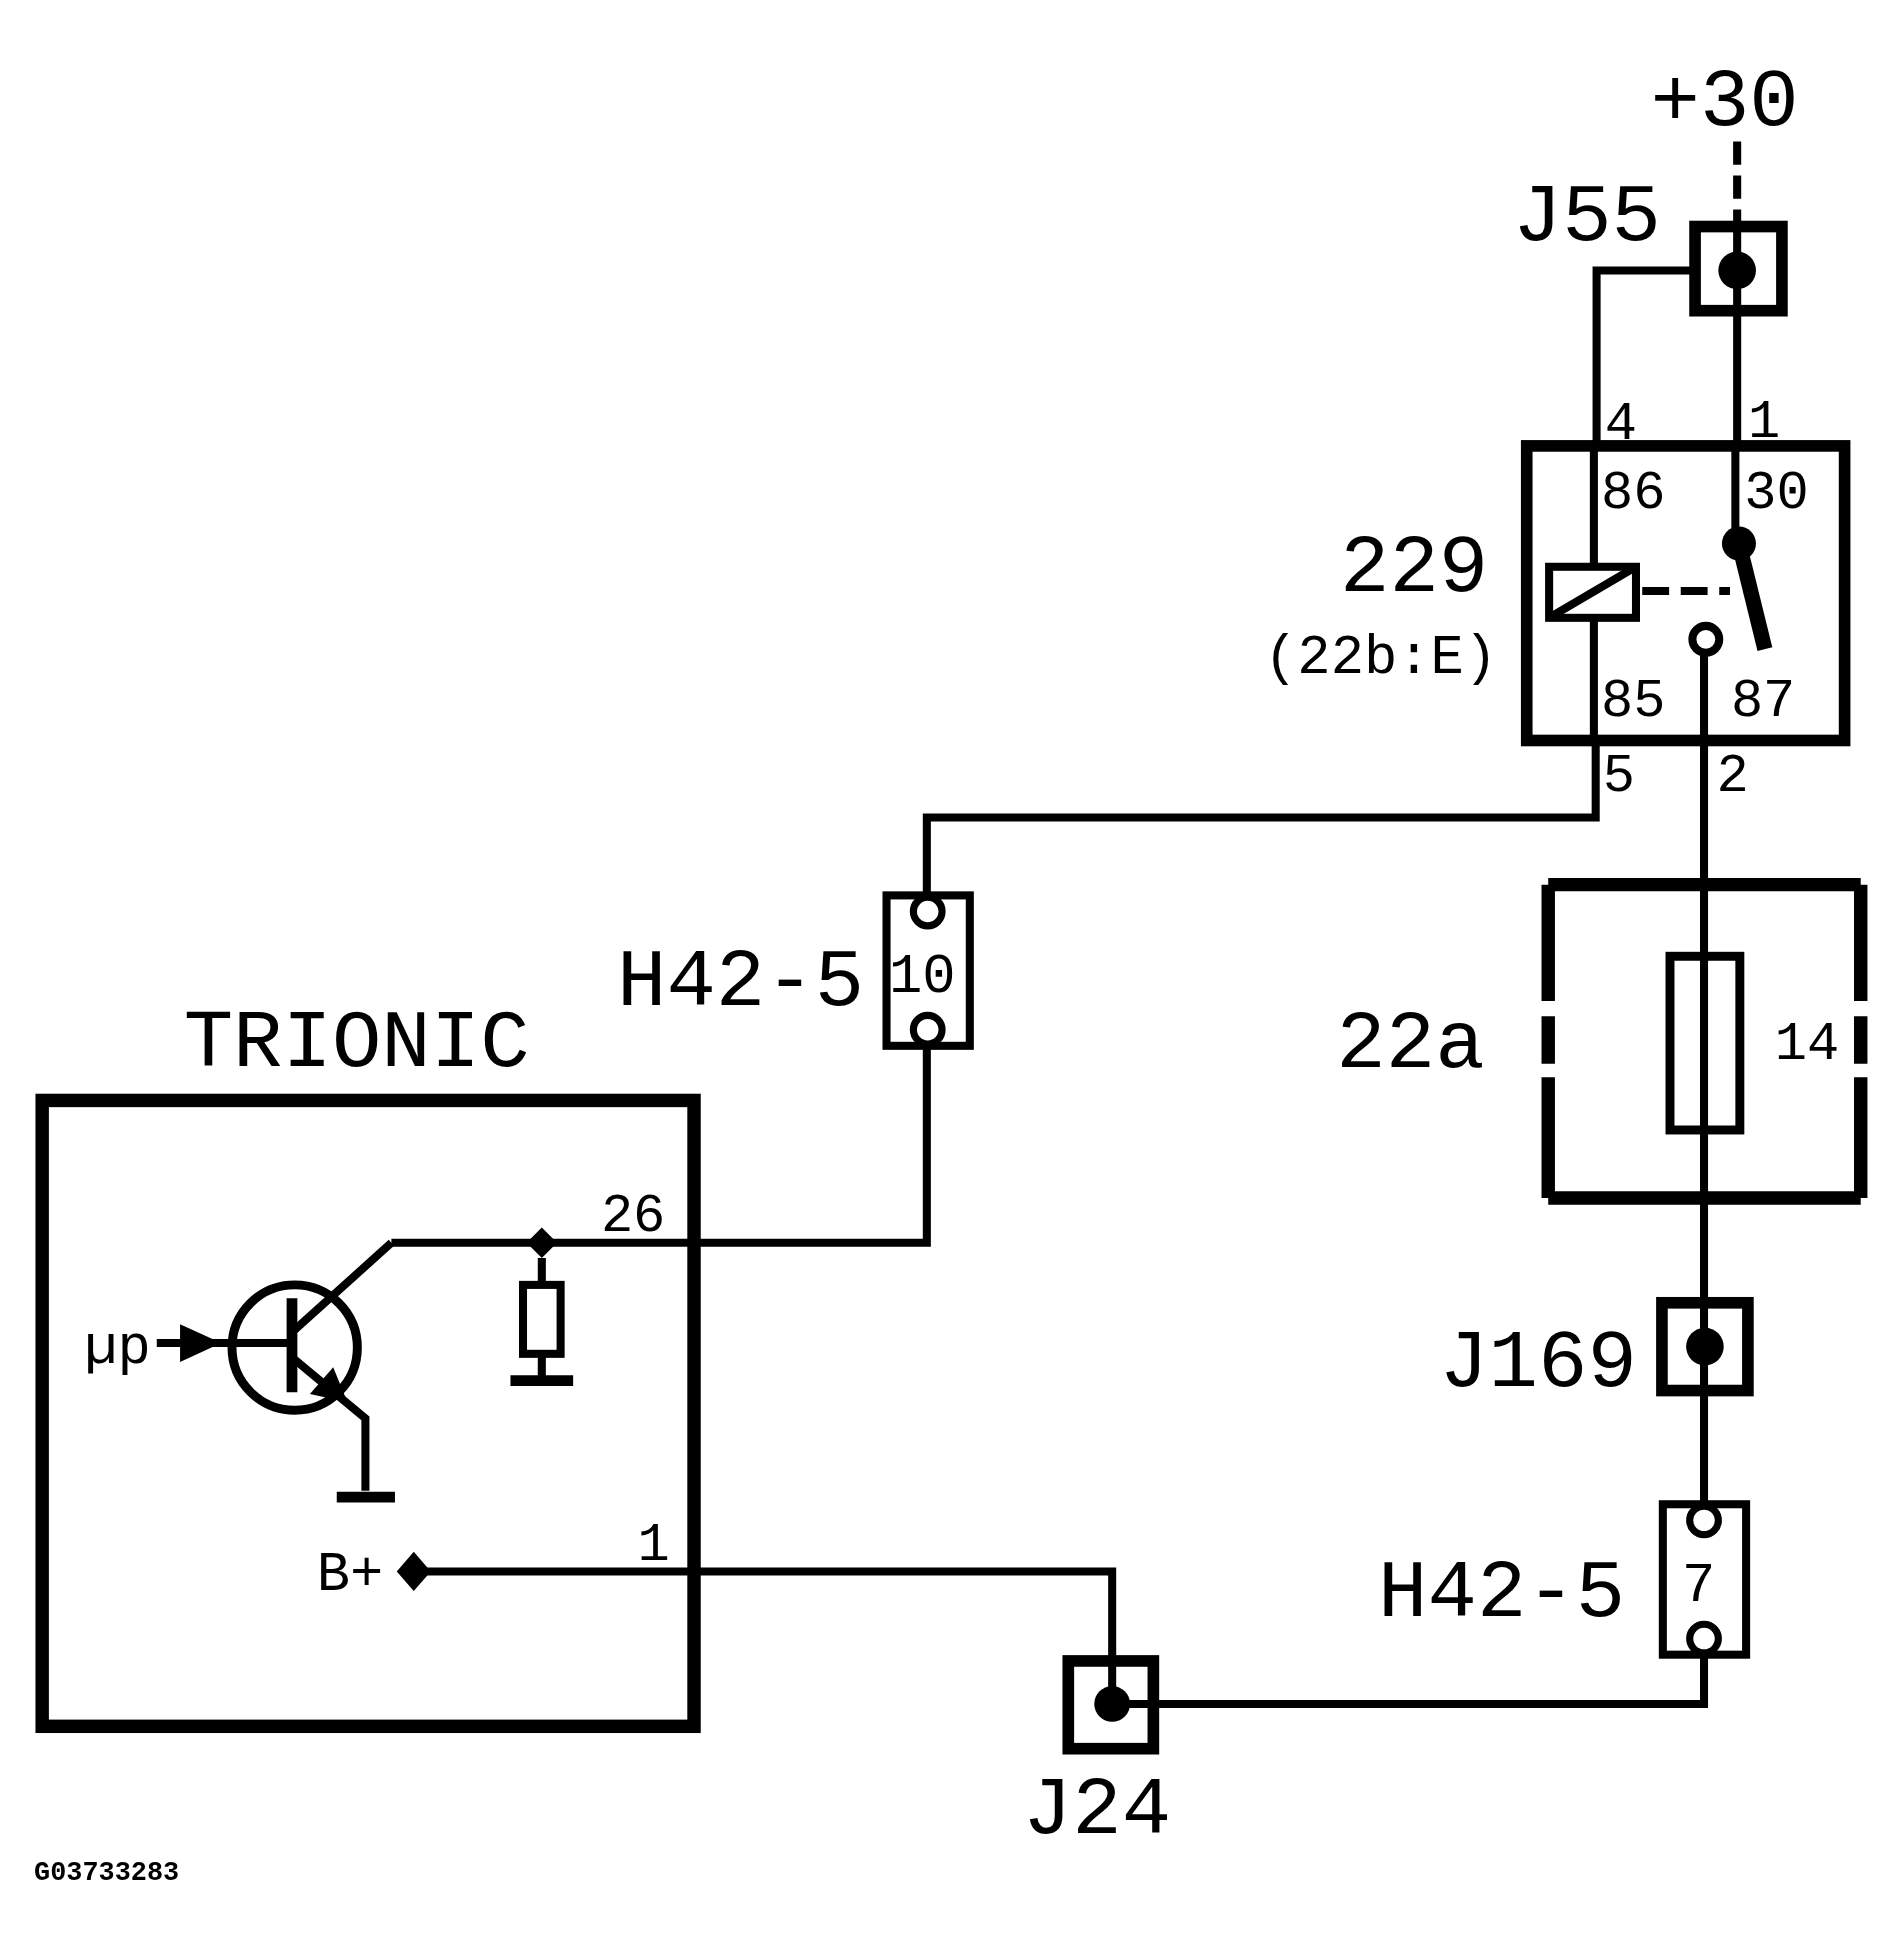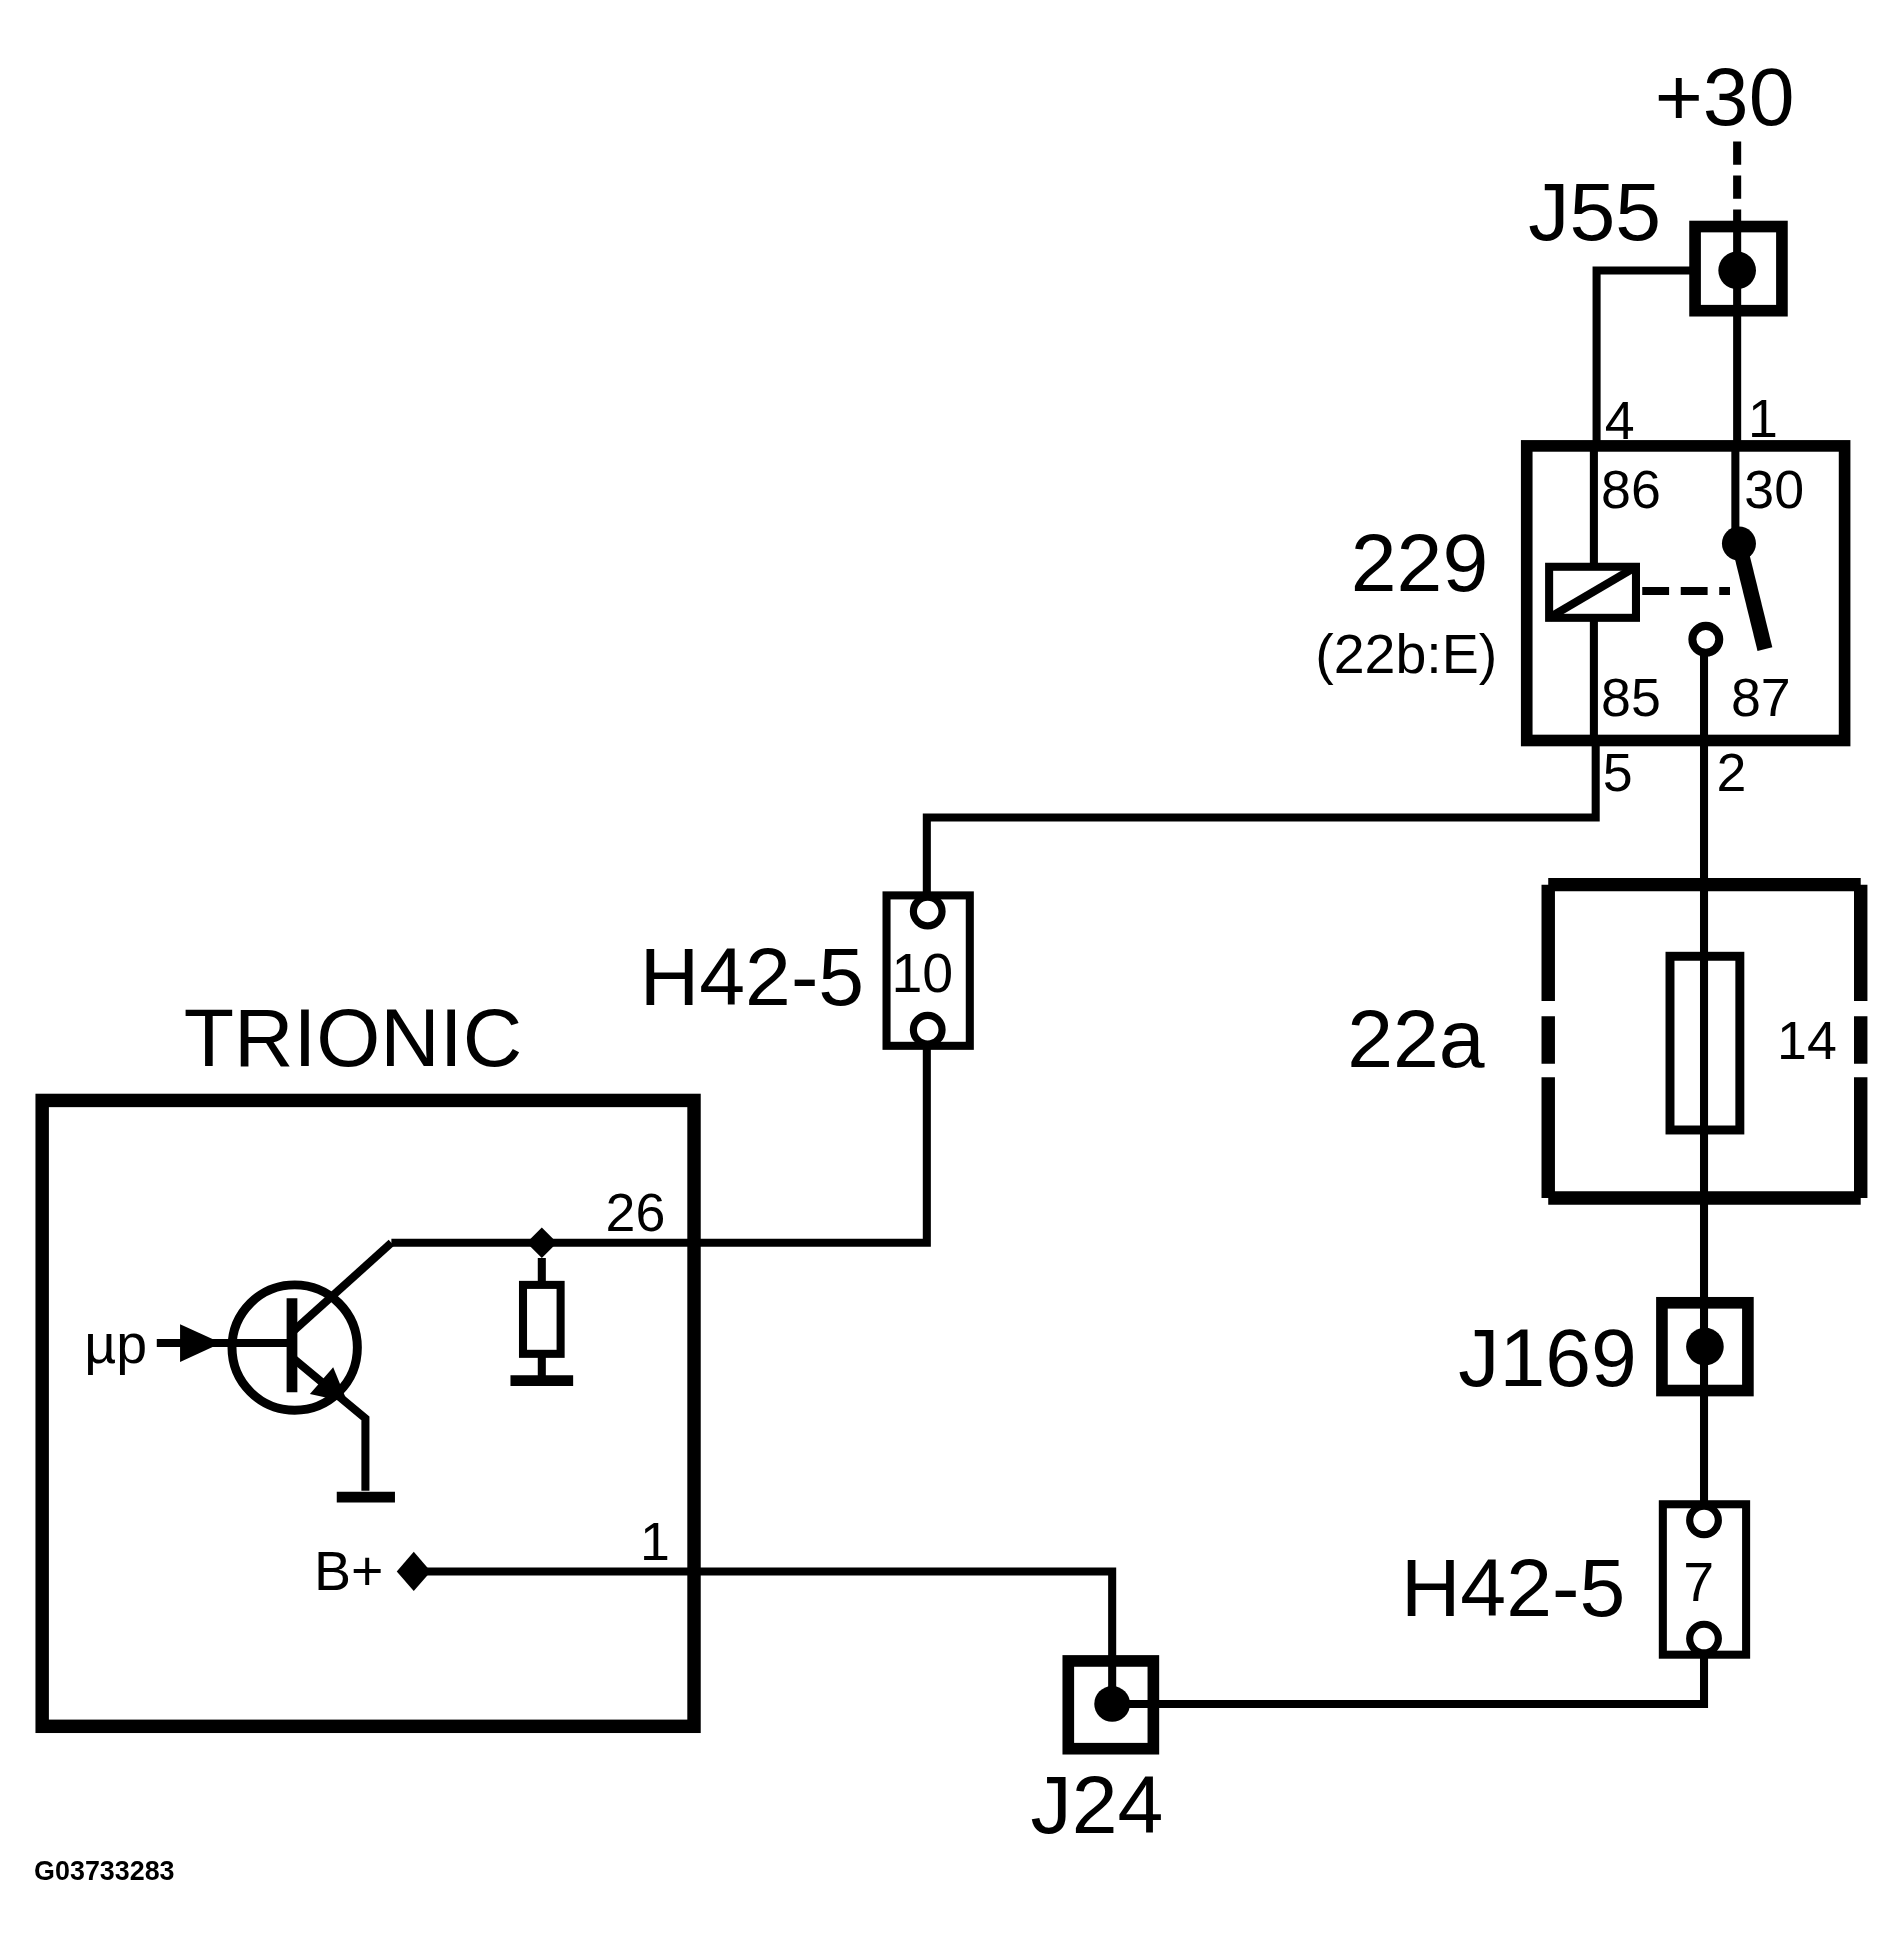--- a/index.html
+++ b/index.html
@@ -1,17 +1,17 @@
 <!DOCTYPE html>
 <html style="font-size:14.3px"><head>
 <meta charset="utf-8">
 <style>
   html,body{margin:0;padding:0;background:#ffffff;}
   #stage{position:relative;width:1902px;height:1912px;background:#ffffff;
-         font-family:Liberation Sans, sans-serif;}
+         font-family:Liberation Mono, monospace;}
   svg{position:absolute;left:0;top:0;}
   text{fill:#000000;}
   .lbl-xl{font-size:92px;}
   .lbl-md{font-size:62px;}
   .lbl-pin{font-size:60px;}
   .lbl-sm{font-size:30px;font-weight:bold;}
   .wire{stroke:#000000;stroke-width:9;fill:none;}
   .wire-thick{stroke:#000000;stroke-width:12;fill:none;}
   .box{stroke:#000000;fill:none;}
 </style>

